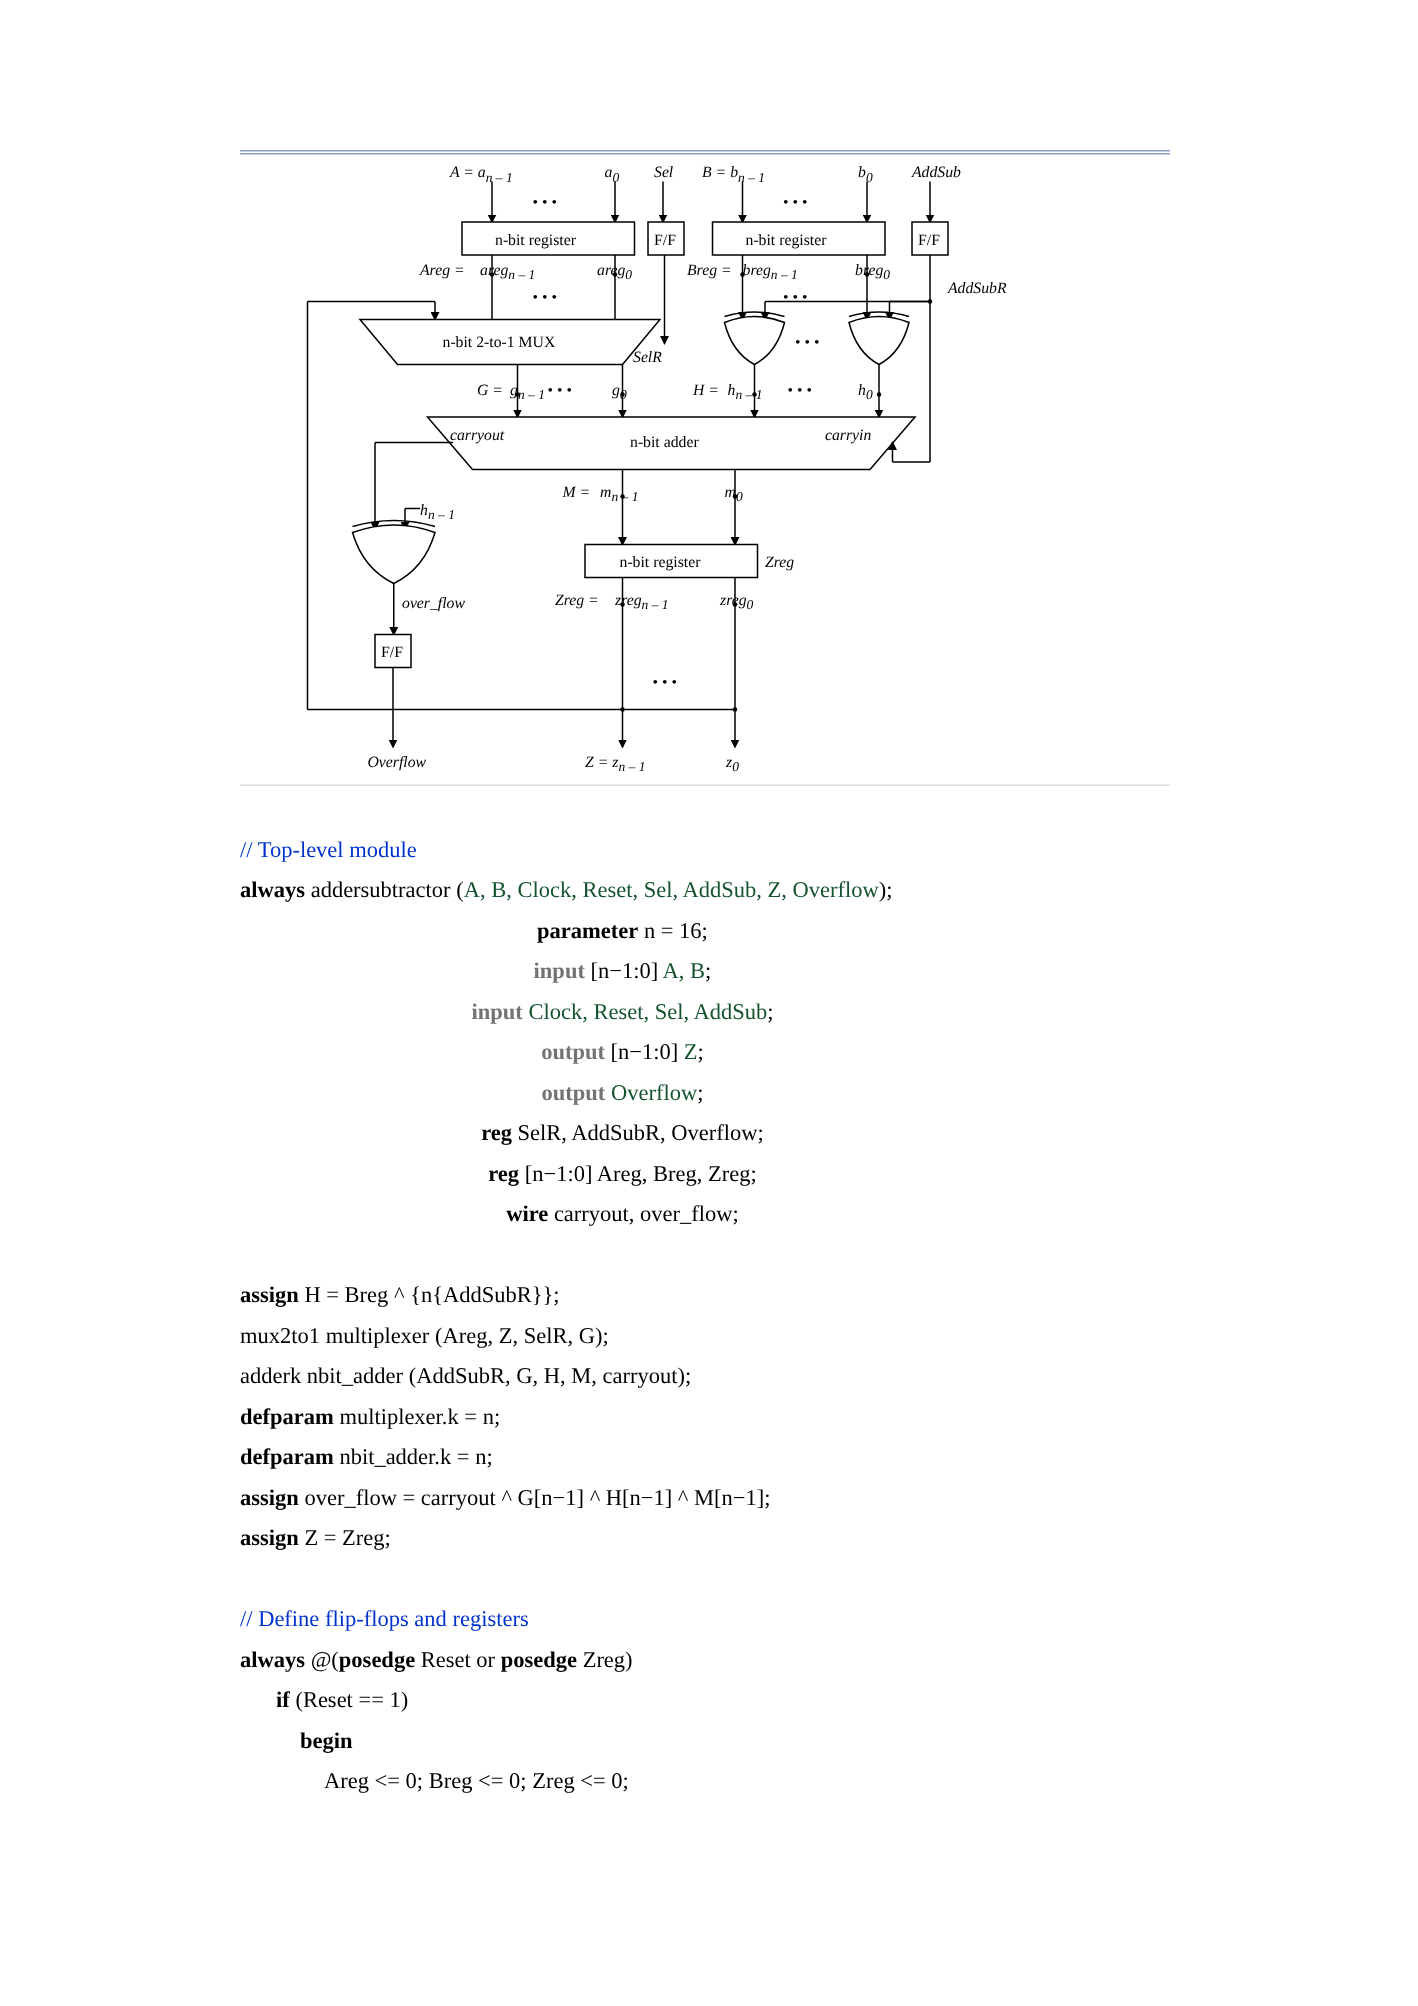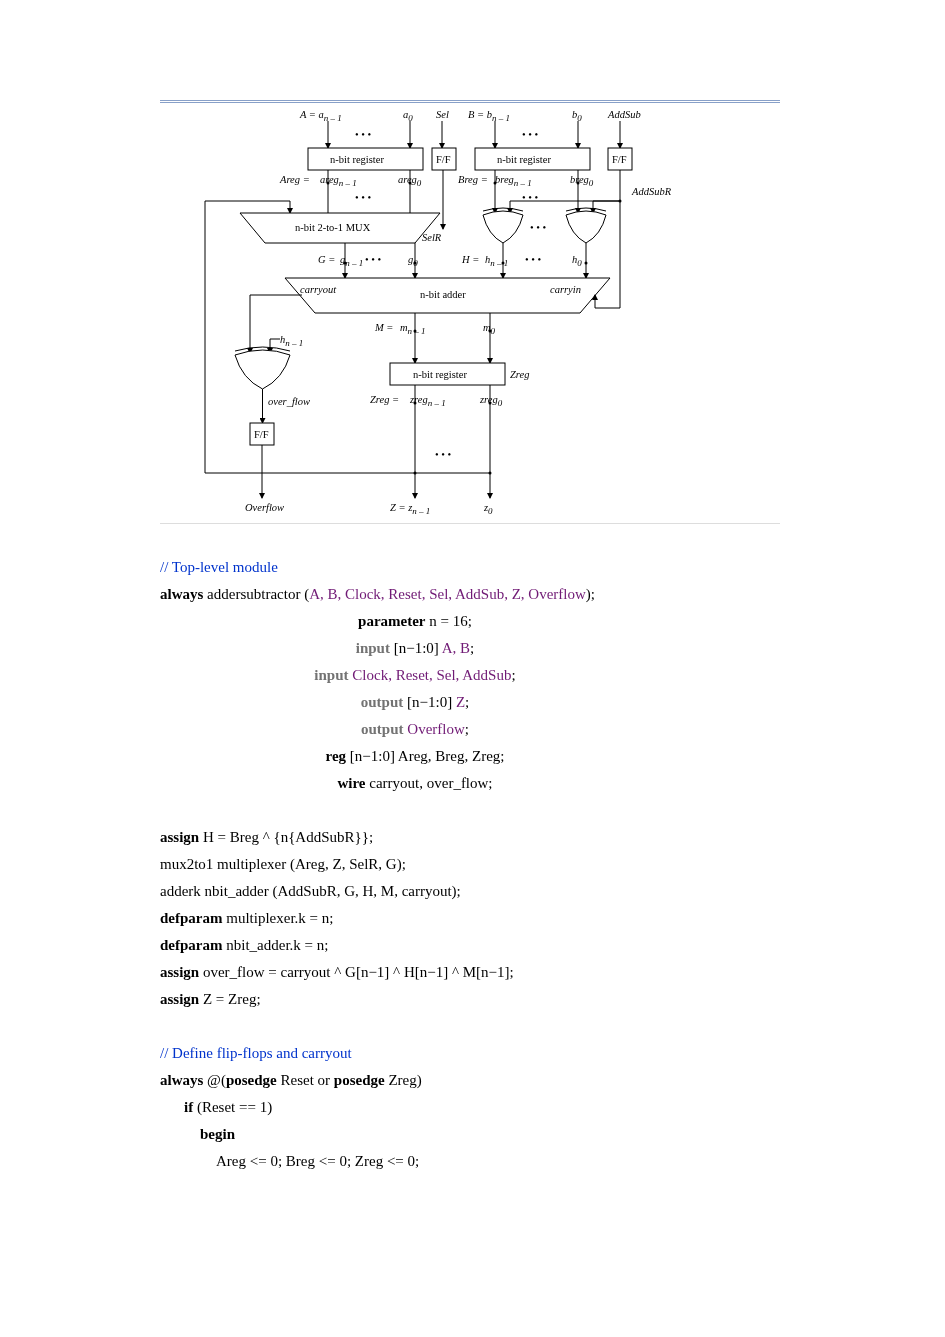--- a/index.html
+++ b/index.html
@@ -30,21 +30,21 @@
   .codeblock div {
     white-space: pre;
   }
   .kw-module, .kw-param, .kw-input, .kw-output,
   .kw-reg, .kw-wire, .kw-assign, .kw-defparam,
   .kw-always, .kw-posedge, .kw-if, .kw-begin {
     font-weight: bold;
     color: #000;
   }
   .kw-input, .kw-output { color: #737373; }
-  .sig { color: #701a75; }
+  .sig { color: #14532d; }
   .comment { color: #0033cc; }
   .indent1 { padding-left: 8px; text-align: center; }
   .indent2 { padding-left: 24px; }
   .indent3 { padding-left: 40px; }
   .indent4 { padding-left: 56px; }
   svg { display:block; }
   .lbl { font-family: "Times New Roman", serif; font-size: 10.5px; }
   .lbl-i { font-style: italic; }
   .lbl-s { font-size: 9px; }
 </style>
@@ -215,31 +215,32 @@
   </div>
 
   <div class="codeblock">
     <div><span class="comment">// Top-level module</span></div>
     <div><span class="kw-module">always</span><span> addersubtractor (</span><span class="sig">A, B, Clock, Reset, Sel, AddSub, Z, Overflow</span><span>);</span></div>
     <div class="indent1"><span class="kw-param">parameter</span><span> n = 16;</span></div>
     <div class="indent1"><span class="kw-input">input</span><span> [n−1:0] </span><span class="sig">A, B</span><span>;</span></div>
     <div class="indent1"><span class="kw-input">input</span><span> </span><span class="sig">Clock, Reset, Sel, AddSub</span><span>;</span></div>
     <div class="indent1"><span class="kw-output">output</span><span> [n−1:0] </span><span class="sig">Z</span><span>;</span></div>
     <div class="indent1"><span class="kw-output">output</span><span> </span><span class="sig">Overflow</span><span>;</span></div>
+    <div class="indent1"><span class="kw-reg">reg</span><span> SelR, AddSubR, Overflow;</span></div>
     <div class="indent1"><span class="kw-reg">reg</span><span> [n−1:0] Areg, Breg, Zreg;</span></div>
     <div class="indent1"><span class="kw-wire">wire</span><span> carryout, over_flow;</span></div>
     <div>&nbsp;</div>
     <div><span class="kw-assign">assign</span><span> H = Breg ^ {n{AddSubR}};</span></div>
     <div><span>mux2to1 multiplexer (Areg, Z, SelR, G);</span></div>
     <div><span>adderk nbit_adder (AddSubR, G, H, M, carryout);</span></div>
     <div><span class="kw-defparam">defparam</span><span> multiplexer.k = n;</span></div>
     <div><span class="kw-defparam">defparam</span><span> nbit_adder.k = n;</span></div>
     <div><span class="kw-assign">assign</span><span> over_flow = carryout ^ G[n−1] ^ H[n−1] ^ M[n−1];</span></div>
     <div><span class="kw-assign">assign</span><span> Z = Zreg;</span></div>
     <div>&nbsp;</div>
-    <div><span class="comment">// Define flip-flops and carryout</span></div>
+    <div><span class="comment">// Define flip-flops and registers</span></div>
     <div><span class="kw-always">always</span><span> @(</span><span class="kw-posedge">posedge</span><span> Reset or </span><span class="kw-posedge">posedge</span><span> Zreg)</span></div>
     <div class="indent2"><span class="kw-if">if</span><span> (Reset == 1)</span></div>
     <div class="indent3"><span class="kw-begin">begin</span></div>
     <div class="indent4"><span>Areg &lt;= 0; Breg &lt;= 0; Zreg &lt;= 0;</span></div>
   </div>
 
 </div>
 
 </body></html>

